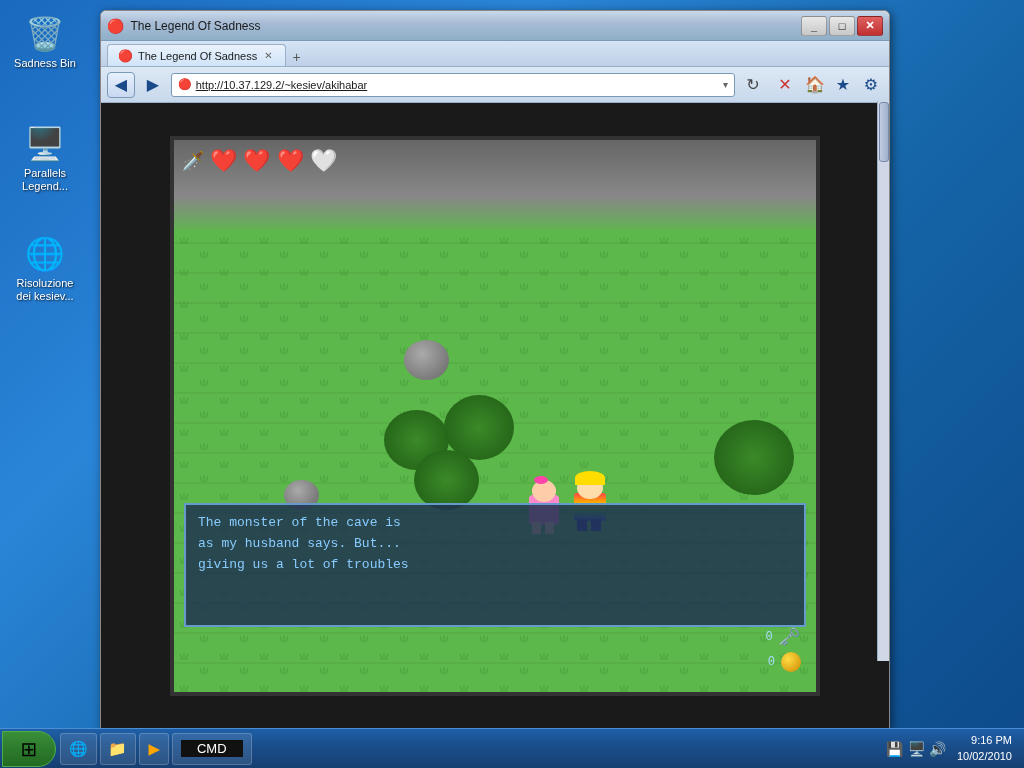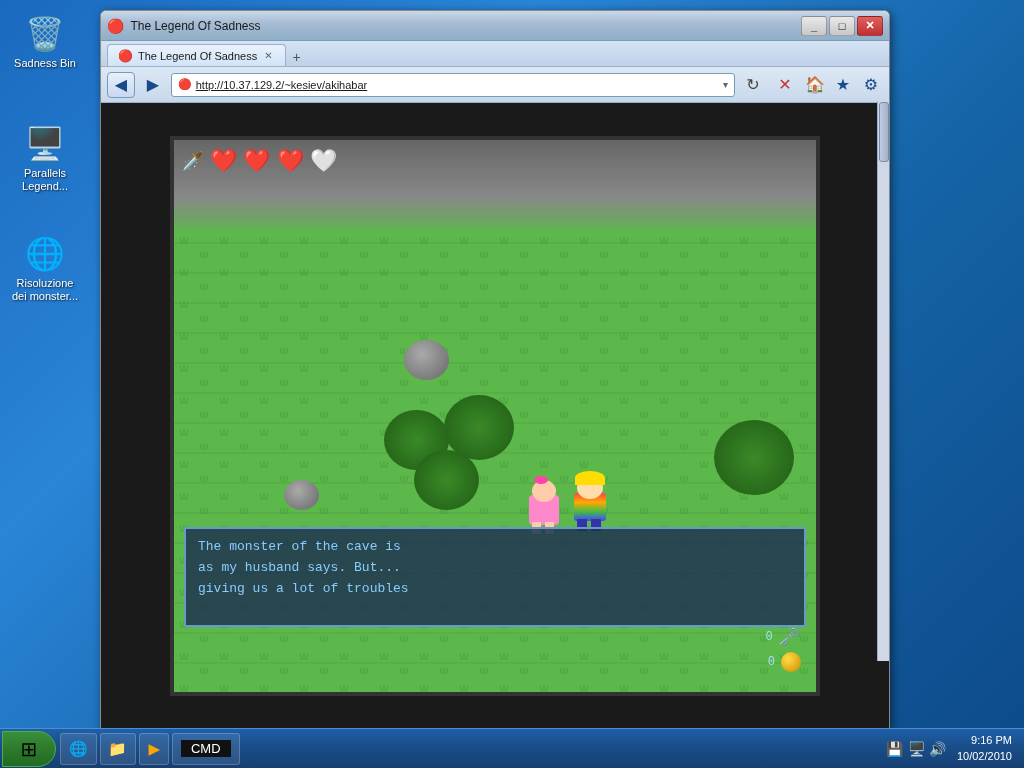--- a/index.html
+++ b/index.html
@@ -334,21 +334,21 @@
           rgba(0,0,0,0.05) 28px, rgba(0,0,0,0.05) 30px
         );
     }
 
     
     .dialog-box {
       position: absolute;
       bottom: 65px;
       left: 10px;
       right: 10px;
-      height: 100px;
+      height: 124px;
       background: rgba(30, 50, 80, 0.85);
       border: 2px solid #6699cc;
       padding: 8px 12px;
       color: #88ccff;
       font-family: 'Courier New', monospace;
       font-size: 13px;
       line-height: 1.6;
     }
 
     
@@ -412,21 +412,21 @@
   <div class="icon-label">Sadness Bin</div>
 </div>
 
 <div class="desktop-icon" style="top:120px;left:5px;">
   <div class="icon-img">🖥️</div>
   <div class="icon-label">Parallels Legend...</div>
 </div>
 
 <div class="desktop-icon" style="top:230px;left:5px;">
   <div class="icon-img">🌐</div>
-  <div class="icon-label">Risoluzione dei monster...</div>
+  <div class="icon-label">Risoluzione dei kesiev...</div>
 </div>
 
 <div class="browser-window">
 
   <div class="title-bar">
     <div class="title-bar-left">
       <span class="title-bar-icon">🔴</span>
       <span>The Legend Of Sadness</span>
     </div>
     <div class="title-bar-controls">
@@ -565,21 +565,21 @@
     <div class="taskbar-item">
       <span style="font-size:15px;">🌐</span>
     </div>
     <div class="taskbar-item">
       <span style="font-size:15px;">📁</span>
     </div>
     <div class="taskbar-item">
       <span style="font-size:15px;color:orange;">▶</span>
     </div>
     <div class="taskbar-item">
-      <span style="font-size:13px;background:#111;color:white;padding:1px 10px;">CMD</span>
+      <span style="font-size:13px;background:#111;color:white;padding:1px 16px;">CMD</span>
     </div>
   </div>
 
   <div class="taskbar-tray">
     <div class="tray-icons">
       <span style="font-size:14px;">💾</span>
       <span style="font-size:14px;">🖥️</span>
       <span style="font-size:14px;">🔊</span>
     </div>
     <div class="tray-clock">

